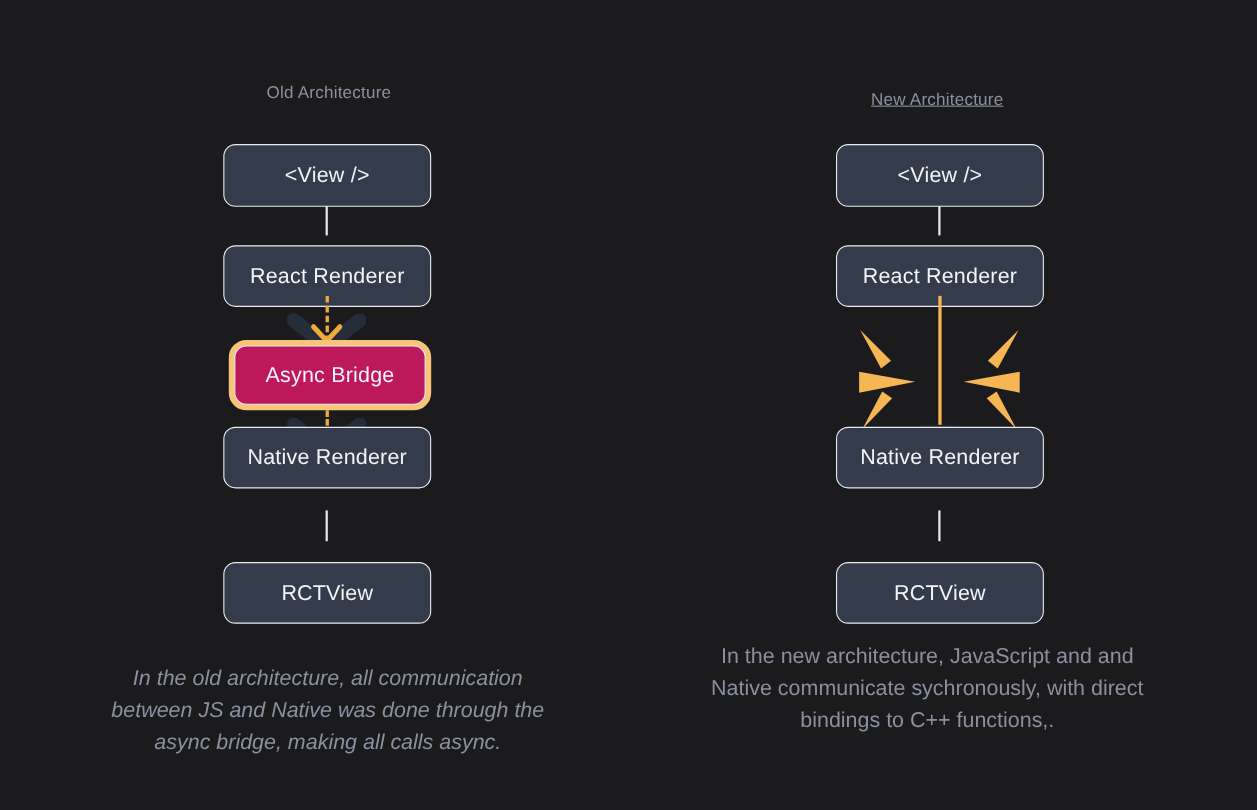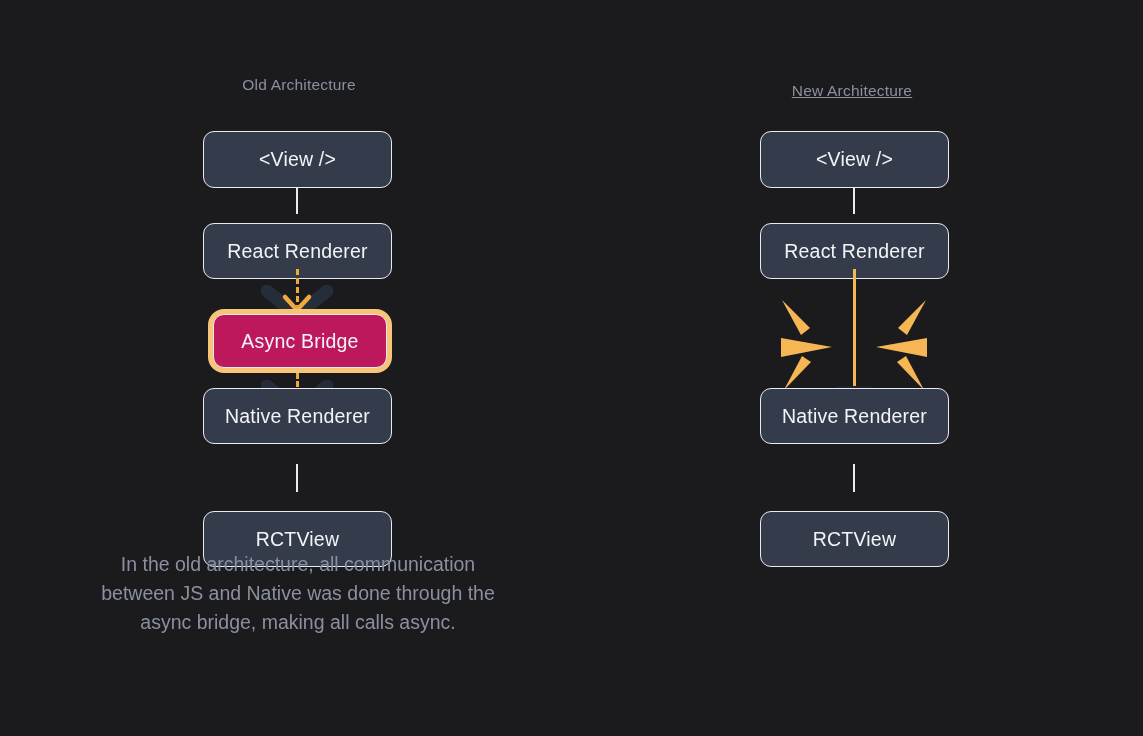--- a/index.html
+++ b/index.html
@@ -91,21 +91,21 @@
   .caption{
     position:absolute;
     width:430px;
     text-align:center;
     color:#8b90a0;
     font-size:19.5px;
     line-height:29px;
     transform:translateX(-50%);
     white-space:pre-line;
   }
-  #caption-old{left:298px;top:550px;}
+  #caption-old{left:298px;top:603px;font-style:italic;}
   #caption-new{left:843px;top:583px;}
 
   .spark{position:absolute;}
 </style>
 </head>
 <body>
 
 <div class="stage">
 
   <div class="col-title" id="title-old">Old Architecture</div>
@@ -182,14 +182,15 @@
   <div class="node c-right r4">
     <span>Native Renderer</span>
   </div>
 
   <div class="wire" style="left:853px;top:464px;height:28px;"></div>
 
   <div class="node c-right r5">
     <span>RCTView</span>
   </div>
 
+  <div class="caption" id="caption-new">In the new architecture, JavaScript and and Native communicate sychronously, with direct bindings to C++ functions,.</div>
 
 </div>
 
 </body></html>

